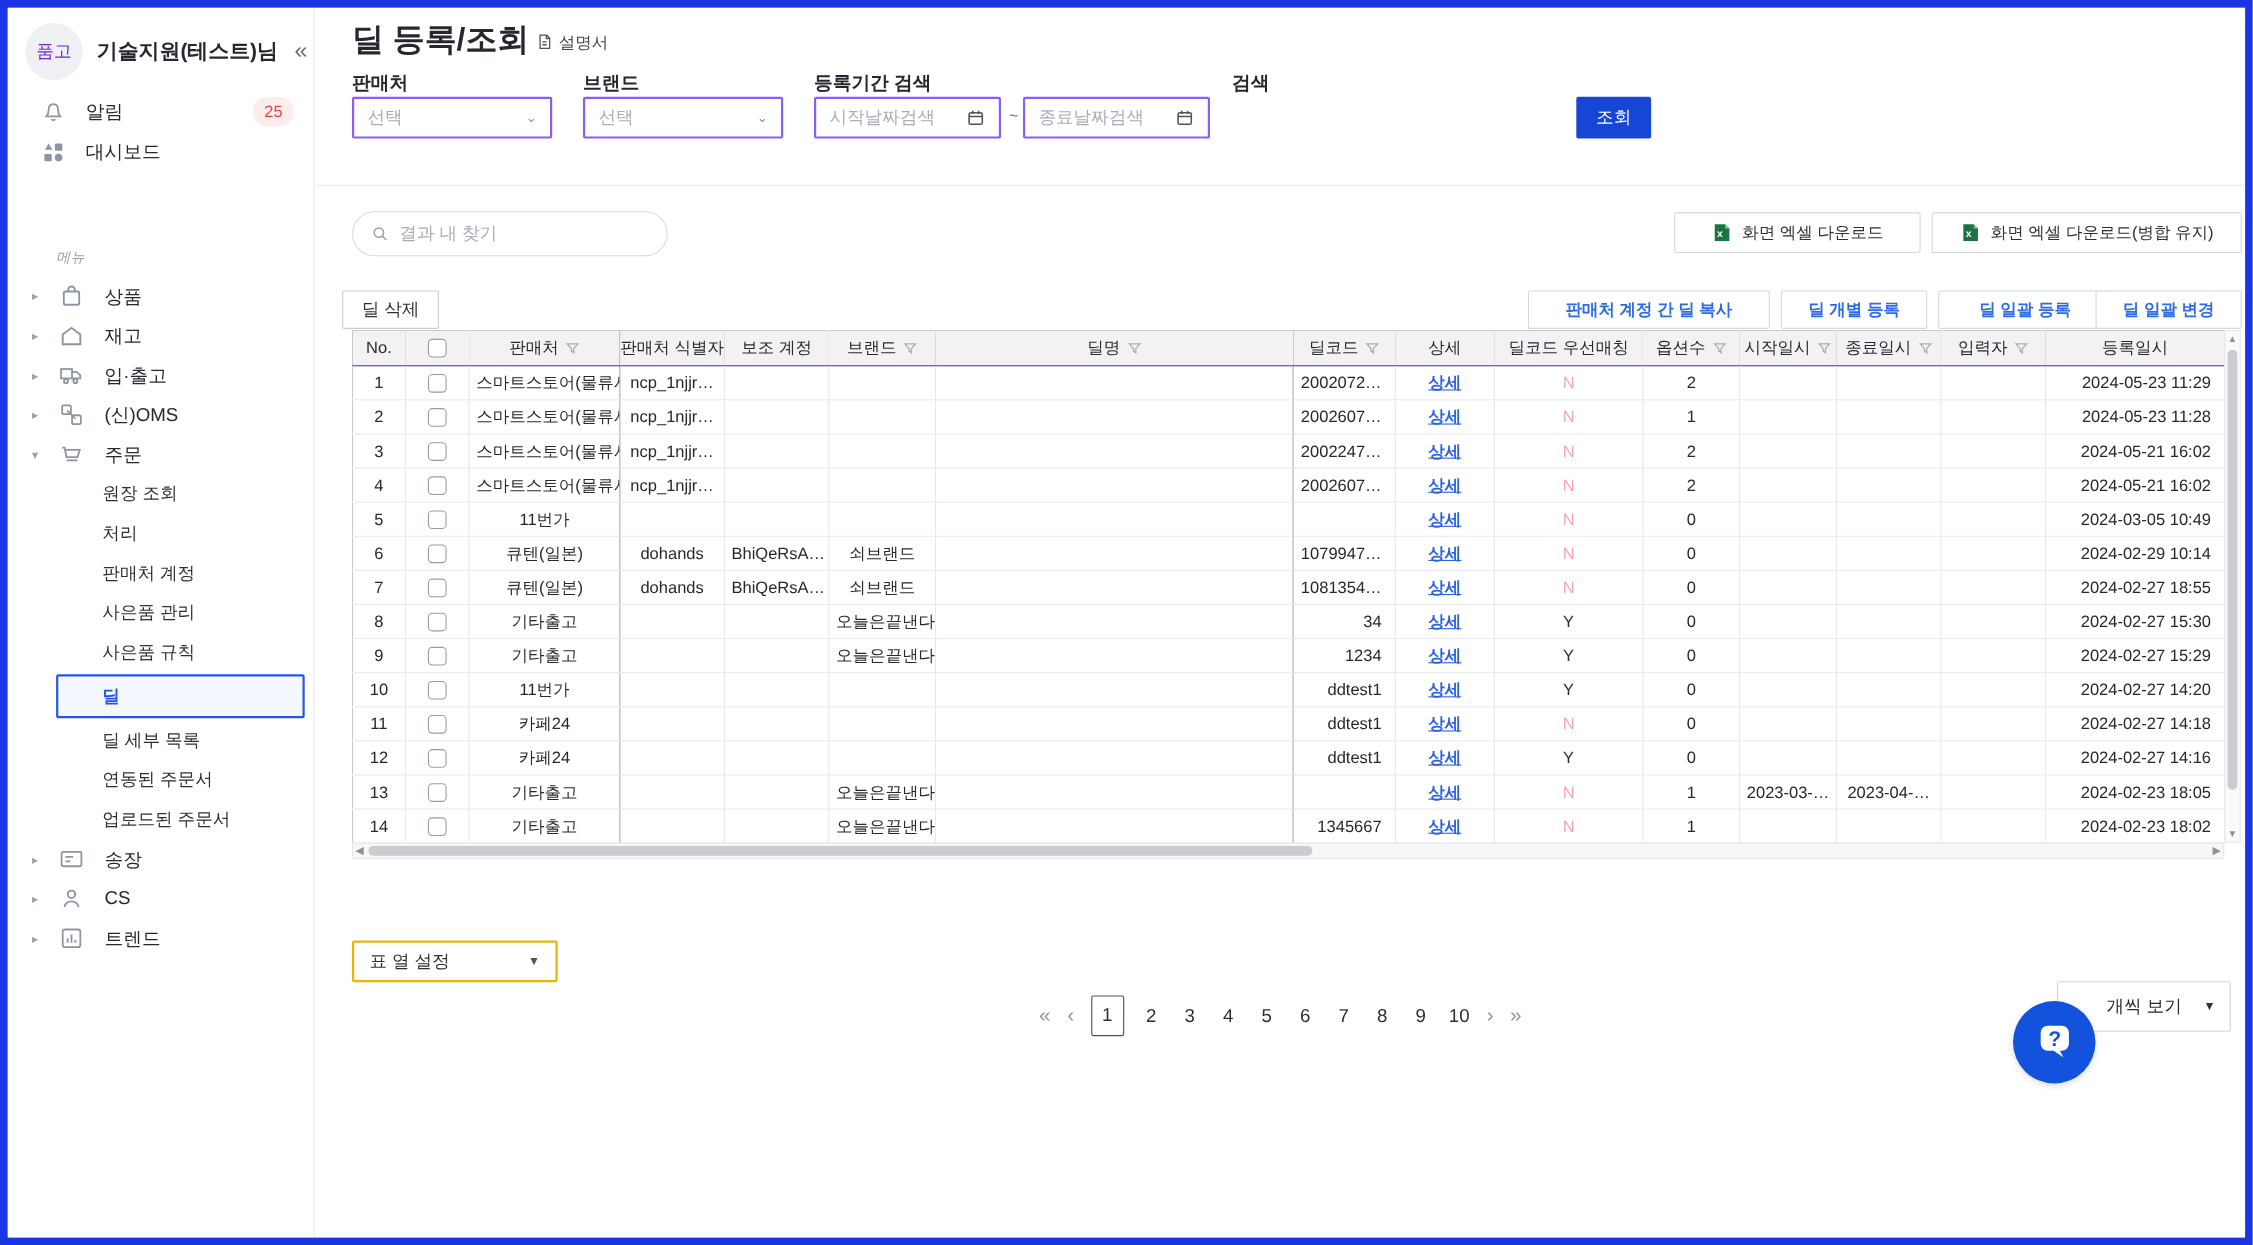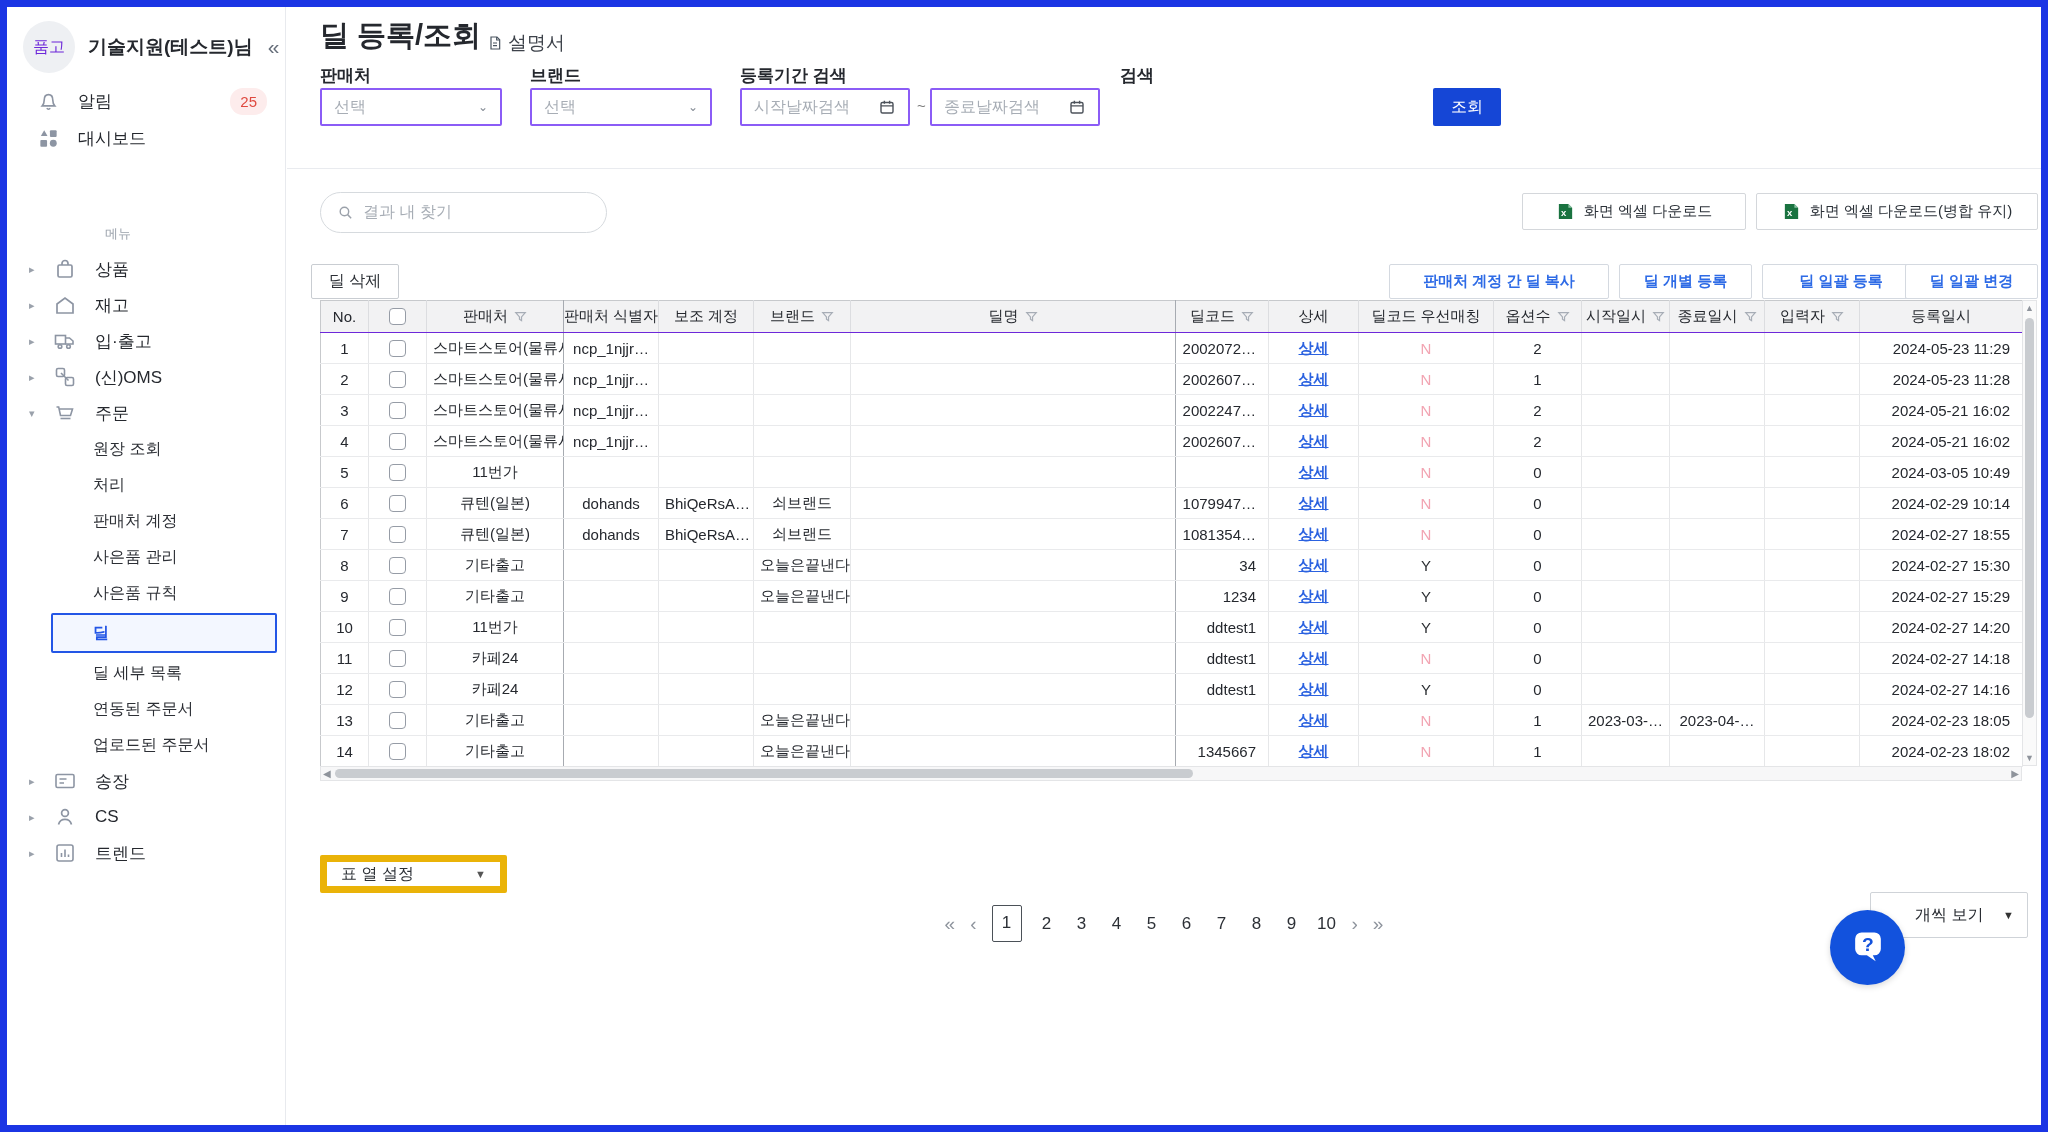--- a/index.html
+++ b/index.html
@@ -9,31 +9,31 @@
   
   .sidebar{position:absolute;left:0;top:0;width:279px;height:100%;background:#fff;border-right:1px solid #e8eaee;overflow:hidden;}
   .side-head{display:flex;align-items:center;gap:13px;padding:14px 12px 10px 16px;}
   .logo-circle{width:52px;height:52px;border-radius:50%;background:#eef0f3;color:#6d28d9;
                display:flex;align-items:center;justify-content:center;font-size:16px;flex:0 0 auto;}
   .user-name{font-size:19px;font-weight:700;white-space:nowrap;}
   .collapse{color:#646c78;font-size:21px;margin-left:2px;}
   .side-link{display:flex;align-items:center;gap:17px;padding:8px 18px 8px 30px;font-size:17px;height:37px;}
   .side-link .ic{width:24px;height:24px;flex:0 0 auto;display:flex;align-items:center;}
   .badge{margin-left:auto;background:#fdecec;color:#df4a40;font-size:15px;line-height:1;padding:6px 10px;border-radius:13px;}
-  .menu-label{color:#9aa1ab;font-size:13px;padding:12px 0 8px 98px;margin-top:56px;}
+  .menu-label{color:#9aa1ab;font-size:13px;padding:12px 0 8px 44px;margin-top:56px;font-style:italic;}
   .menu-item{display:flex;align-items:center;padding:6px 8px 6px 22px;font-size:17px;height:36px;cursor:default;}
   .menu-item .arrow{width:17px;color:#9aa1ab;font-size:11px;flex:0 0 auto;}
   .menu-item .ic{width:25px;height:25px;margin:0 17px 0 7px;flex:0 0 auto;display:flex;align-items:center;}
   .sub-item{display:flex;align-items:center;padding-left:86px;font-size:16px;height:36px;color:#2c2f35;}
   .sub-item.selected{border:2px solid #2356e6;background:#f3f7ff;color:#2356e6;font-weight:700;
                      margin:2px 8px 2px 44px;padding-left:40px;height:40px;border-radius:2px;}
   
   .main{position:absolute;left:280px;top:0;right:0;bottom:0;background:#fff;}
   .page-title{position:absolute;left:33px;top:9px;font-size:29px;font-weight:700;}
-  .manual{position:absolute;left:200px;top:23px;display:flex;align-items:flex-end;gap:5px;color:#3e434b;font-size:19px;}
+  .manual{position:absolute;left:200px;top:23px;display:flex;align-items:flex-start;gap:5px;color:#3e434b;font-size:15px;}
   .flabel{position:absolute;top:57px;font-size:17px;font-weight:700;}
   .select,.dinput,.sinput{position:absolute;top:81px;height:38px;border:2px solid #8b5cf6;background:#fff;
        display:flex;align-items:center;font-size:16px;color:#a7adb5;padding:0 12px;border-radius:2px;}
   .select .caret{margin-left:auto;color:#868d96;font-size:12px;}
   .dinput .cal{margin-left:auto;display:flex;}
   .tilde{position:absolute;top:90px;color:#777;font-size:15px;}
   .sinput .mag{margin-right:9px;display:flex;}
   .btn-primary{position:absolute;top:81px;height:38px;background:#1546d6;color:#fff;font-size:16px;
        display:flex;align-items:center;justify-content:center;border-radius:2px;}
   .divider{position:absolute;left:0;right:0;top:161px;height:1px;background:#e9ebef;}
@@ -67,21 +67,21 @@
   .vscroll .up{top:2px;} .vscroll .down{bottom:2px;}
   .hscroll{position:absolute;left:0;top:466px;width:1702px;height:15px;background:#f7f7f8;border:1px solid #e4e5e7;}
   .hscroll .thumb{position:absolute;top:2px;left:14px;width:858px;height:9px;border-radius:5px;background:#c9ccd0;}
   .hscroll .left,.hscroll .right{position:absolute;top:1px;color:#8e939b;font-size:10px;}
   .hscroll .left{left:2px;} .hscroll .right{right:2px;}
   
   .summary{position:absolute;left:33px;top:797px;width:1718px;height:37px;background:#f6f6f7;
        display:flex;align-items:center;font-size:15px;padding:0 16px;}
   .summary .tot{font-weight:700;font-size:16px;}
   .summary .sel{margin-left:auto;}
-  .col-config{position:absolute;left:33px;top:848px;width:187px;height:38px;border:7px solid #eab308;border-radius:2px;
+  .col-config{position:absolute;left:33px;top:848px;width:187px;height:38px;border:2px solid #eab308;border-radius:2px;
        display:flex;align-items:center;font-size:16px;padding:0 14px;color:#2c3036;}
   .col-config .caret{margin-left:auto;color:#555;font-size:11px;}
   .pagination{position:absolute;left:0;right:0;top:898px;display:flex;justify-content:center;align-items:center;gap:15px;font-size:17px;color:#2c3036;}
   .pagination .pg-arrow{color:#8e949d;font-size:19px;}
   .pagination .pg-num{min-width:20px;text-align:center;}
   .pagination .pg-num.current{border:1.5px solid #4b5158;width:30px;height:37px;line-height:34px;border-radius:2px;}
   .page-size{position:absolute;left:1583px;top:885px;width:158px;height:46px;border:1px solid #cfd3d8;border-radius:2px;
        background:#fff;display:flex;align-items:center;font-size:16px;padding-left:44px;}
   .page-size .caret{margin-left:auto;margin-right:13px;color:#333;font-size:11px;}
   .help-btn{position:absolute;left:1543px;top:903px;width:75px;height:75px;border-radius:50%;background:#1252dd;

